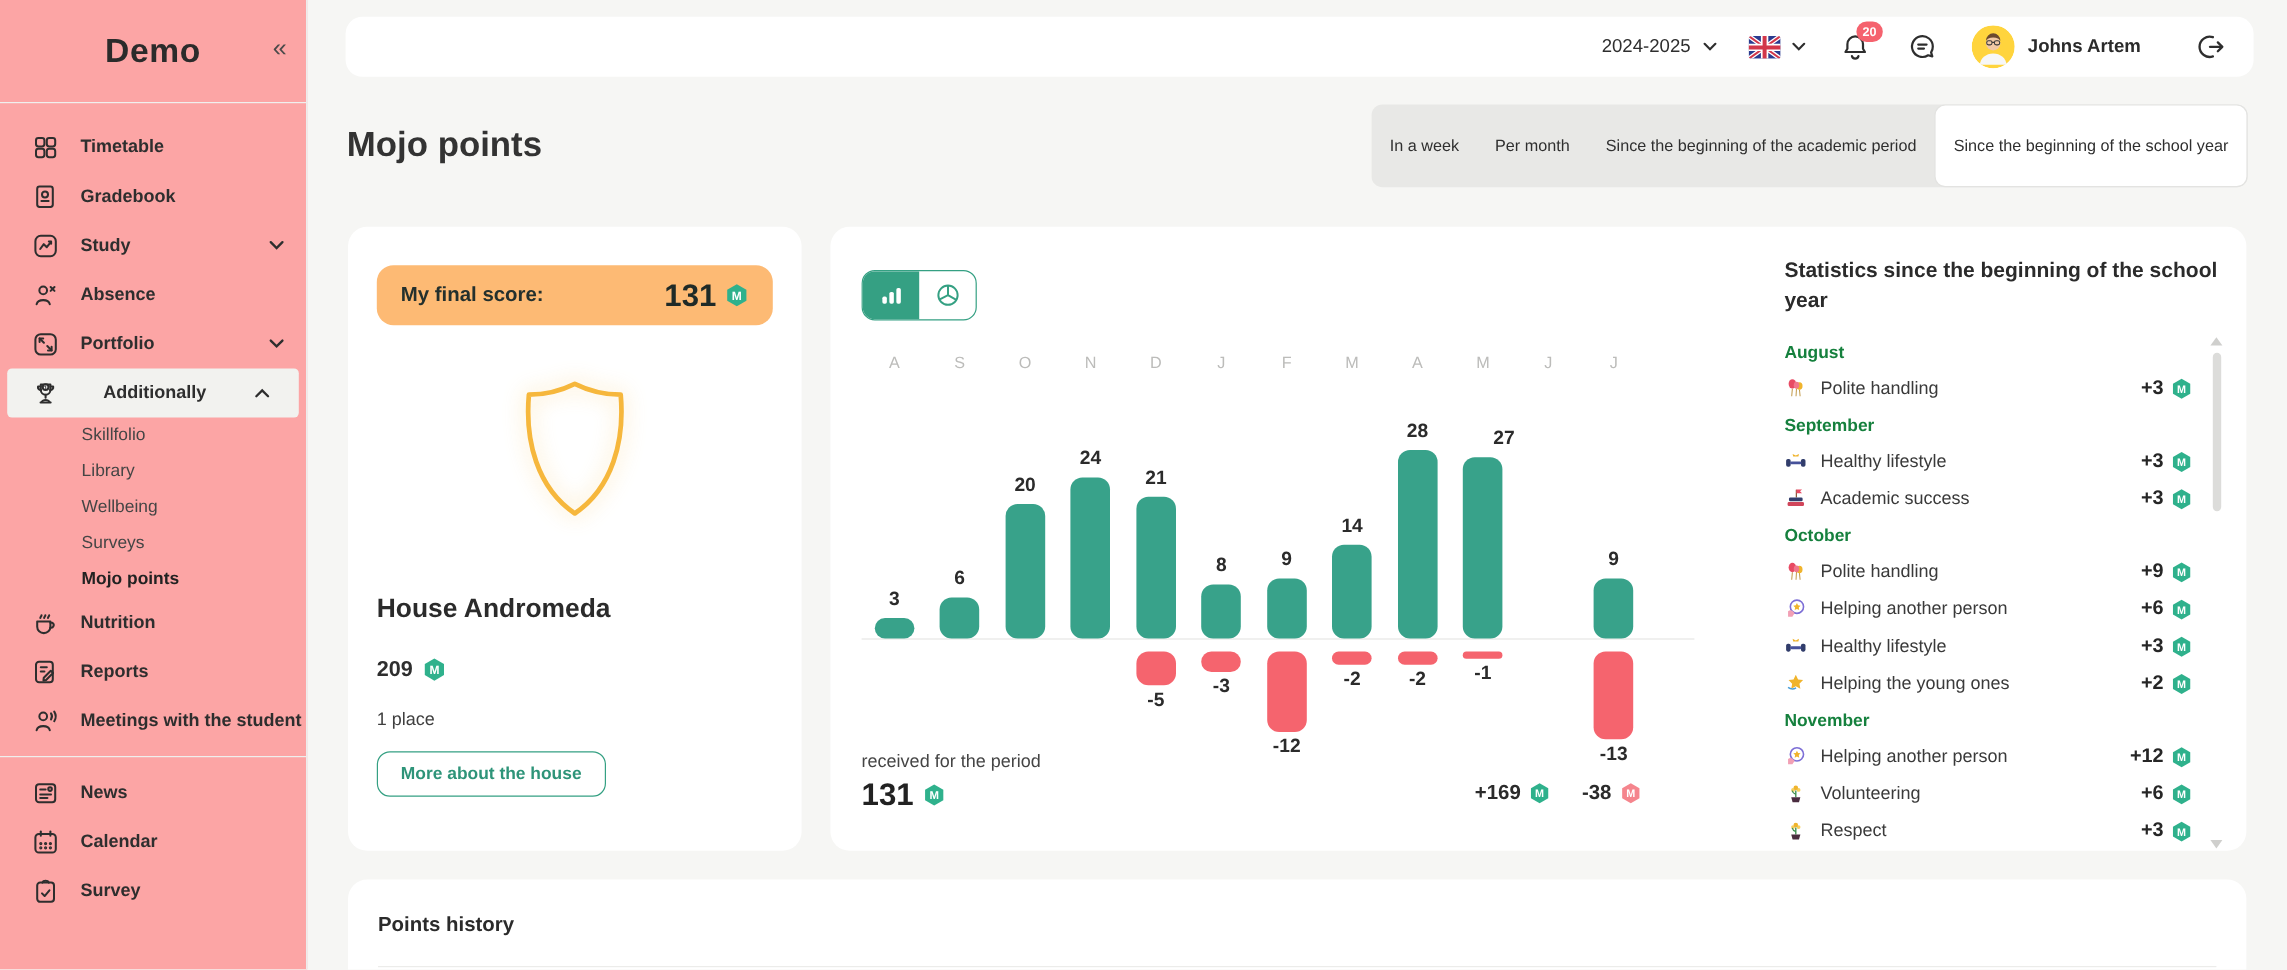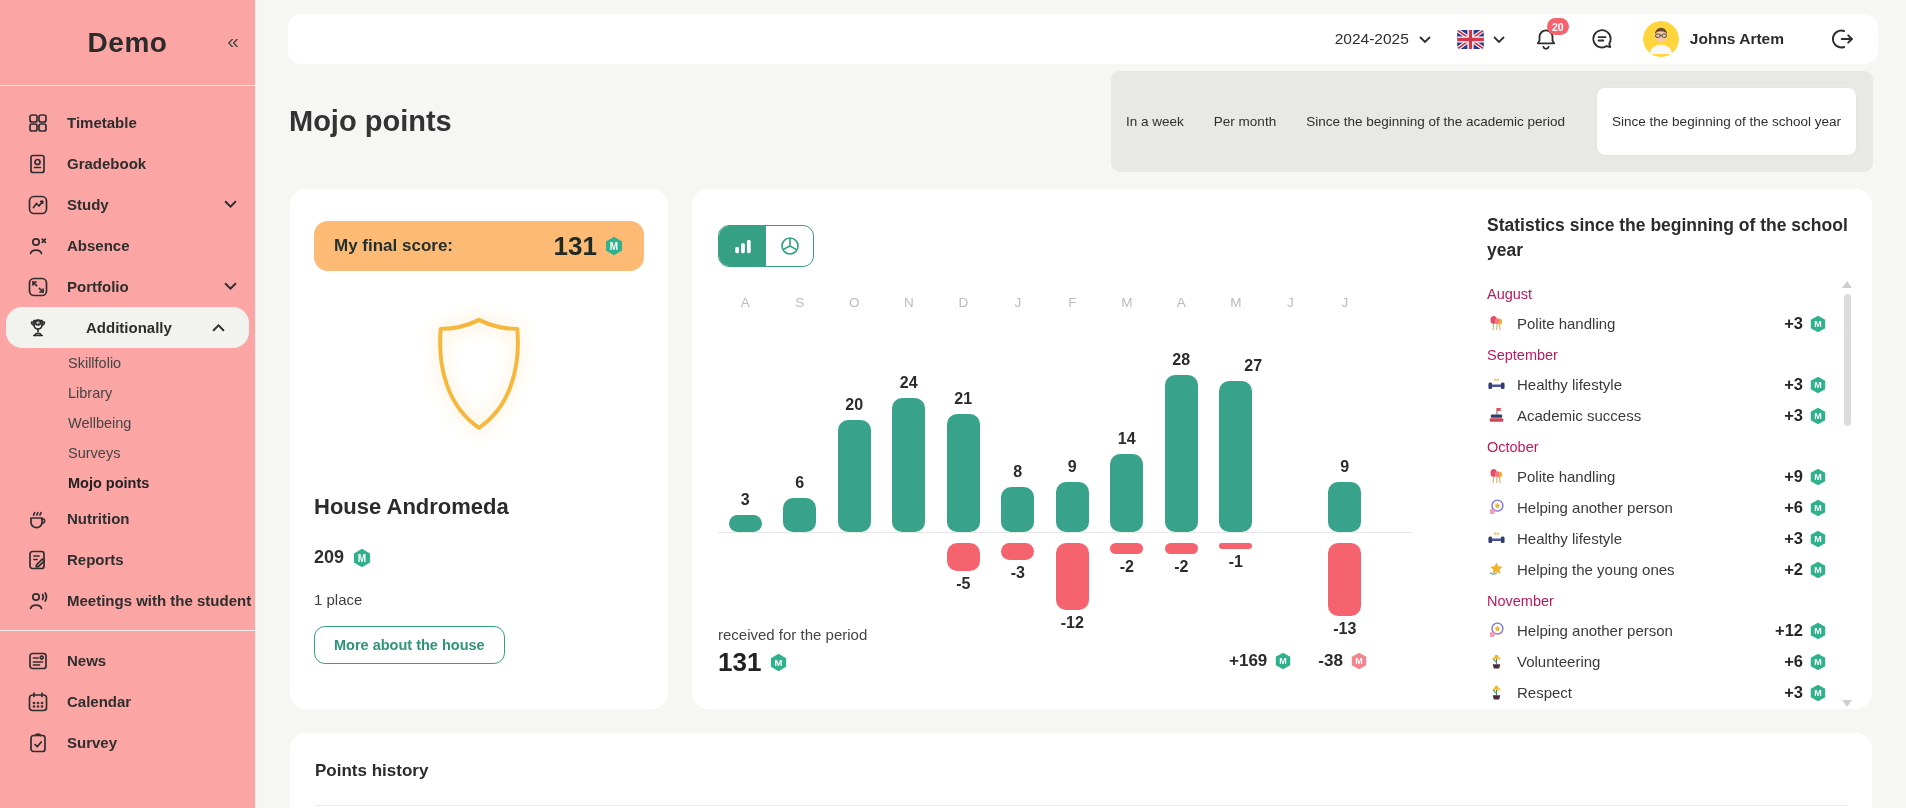--- a/index.html
+++ b/index.html
@@ -11,21 +11,21 @@
   .sidebar { position:absolute; left:0; top:0; width:256px; height:808px;
              background:#fca5a5; border-right:1px solid #ececec; }
   .logo-row { height:86px; border-bottom:1px solid #f0f0ee; position:relative;
               display:flex; align-items:center; justify-content:center; }
   .logo { font-size:28px; font-weight:bold; color:#2b2b2b; letter-spacing:.5px; }
   .collapse { position:absolute; right:16px; top:30px; font-size:21px; color:#4a4a4a;
               cursor:pointer; line-height:1; }
   .nav { padding-top:16px; }
   .side-item { height:41px; display:flex; align-items:center; gap:17px;
                padding:0 18px 0 26px; cursor:pointer; position:relative; }
-  .side-item.active { background:#f2f2ef; border-radius:16px; margin:0 6px;
+  .side-item.active { background:#f2f2ef; border-radius:4px; margin:0 6px;
                       padding:0 24px 0 20px;gap:36px; }
   .side-icon { width:24px; height:24px; flex:0 0 24px; display:flex; align-items:center; }
   .side-icon svg { width:24px; height:24px; }
   .side-label { font-size:15px; font-weight:bold; color:#2e2e2e; white-space:nowrap; }
   .side-chev { margin-left:auto; display:flex; }
   .side-sub { height:30px; display:flex; align-items:center; padding-left:68px;
               font-size:14.5px; color:#454545; cursor:pointer; }
   .side-sub.active { font-weight:bold; color:#222; }
   .side-divider { height:1px; background:#efefed; margin:9px 0; }
 
@@ -51,21 +51,21 @@
   .logout { margin-left:18px; }
 
   
   .page-head { position:absolute; left:289px; top:98px; width:1584px; height:46px;
                display:flex; align-items:center; justify-content:space-between; }
   .page-title { font-size:29px; font-weight:bold; color:#333; }
   .tabs { display:flex; background:#e8e8e6; border-radius:9px; align-items:stretch; }
   .tab { padding:26px 15px; font-size:13.5px; color:#2f2f2f; cursor:pointer;
          display:flex; align-items:center; white-space:nowrap; }
   .tab.active { background:#fff; border:1px solid #e3e3e1; border-radius:9px;
-                margin:16px; font-weight:normal; }
+                margin:0; font-weight:normal; }
 
   
   .card { position:absolute; background:#fff; border-radius:16px; }
   .score-house-card { left:290px; top:189px; width:378px; height:520px; }
   .chart-card { left:692px; top:189px; width:1180px; height:520px; }
   .history-card { left:290px; top:733px; width:1582px; height:120px; }
 
   
   .score-pill { position:absolute; left:24px; right:24px; top:32px; height:50px;
                 background:#fdba74; border-radius:14px; display:flex; align-items:center;
@@ -109,21 +109,21 @@
   .totals { position:absolute; left:537px; top:462px; display:flex; align-items:center;
             gap:26px; }
   .total { display:flex; align-items:center; gap:7px; font-size:17px; font-weight:bold;
            color:#2b2b2b; }
 
   
   .stats { position:absolute; left:795px; top:24px; width:372px; }
   .stats-title { font-size:17.5px; font-weight:bold; color:#2b2b2b; line-height:1.4; }
   .stats-list { margin-top:16px; height:424px; overflow:hidden; width:340px; }
   .stat-month { height:30px; display:flex; align-items:flex-end; padding-bottom:6px;
-                font-size:14.5px; color:#be185d; }
+                font-size:14.5px; color:#15803d;font-weight:bold; }
   .stat-row { height:31px; display:flex; align-items:center; gap:11px; }
   .stat-icon { width:19px; height:19px; flex:0 0 19px; }
   .stat-icon svg { width:19px; height:19px; }
   .stat-label { font-size:15px; color:#3a3a3a; }
   .stat-right { margin-left:auto; display:flex; align-items:center; gap:6px;
                 font-size:16.5px; font-weight:bold; color:#262626; }
   .stats-scroll { position:absolute; left:1150px; top:92px; width:10px; height:426px; }
   .scroll-arrow { position:absolute; left:0; width:0; height:0;
                   border-left:5px solid transparent; border-right:5px solid transparent; }
   .scroll-arrow.up { top:0; border-bottom:7px solid #cfcfcd; }

